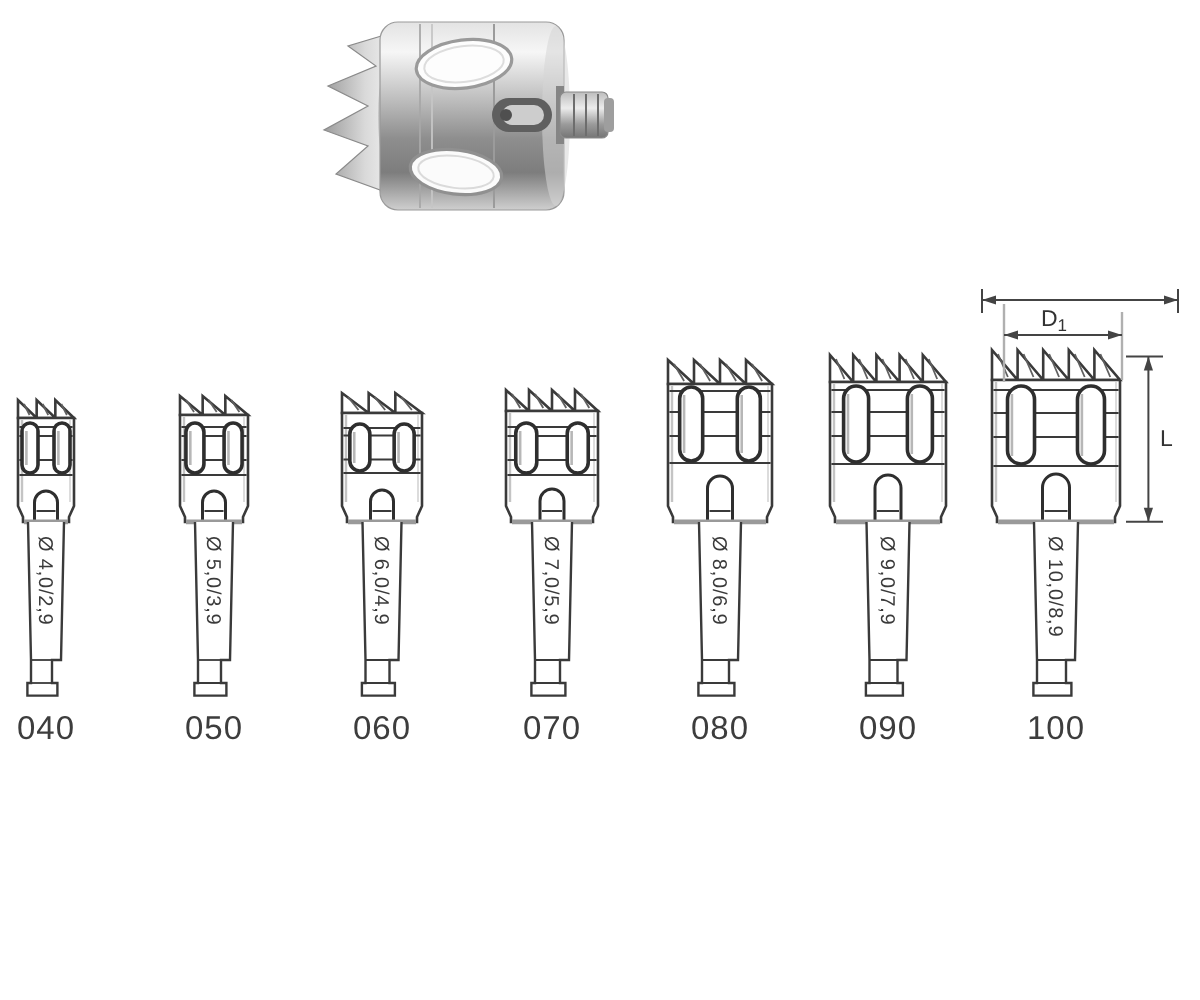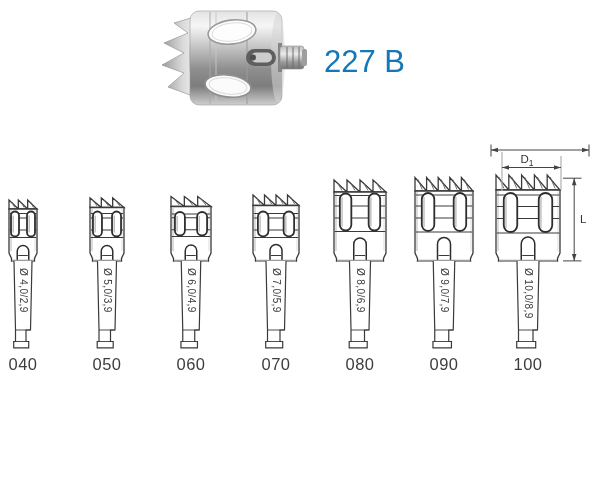--- a/index.html
+++ b/index.html
@@ -57,21 +57,20 @@
     <rect x="101" y="45.5" width="21" height="10" rx="5" fill="#cdcdcd"></rect>
     <circle cx="103" cy="50.5" r="3" fill="#4f4f4f"></circle>
     <rect x="128" y="36" width="4" height="29" fill="#858585"></rect>
     <rect x="130" y="39" width="24" height="23" rx="3" fill="url(#gStub)" stroke="#8a8a8a" stroke-width="0.6"></rect>
     <line x1="137" y1="40" x2="137" y2="61" stroke="#6d6d6d" stroke-width="1"></line>
     <line x1="143" y1="40" x2="143" y2="61" stroke="#6d6d6d" stroke-width="1"></line>
     <line x1="149" y1="40" x2="149" y2="61" stroke="#6d6d6d" stroke-width="1"></line>
     <rect x="152" y="42" width="5" height="17" rx="2" fill="#9e9e9e"></rect>
   </svg>
 
-  <div class="product-code">227 B</div>
 
   <svg id="drawings" class="drawings" width="600" height="500" viewBox="0 0 600 500">
       <g>
         <path d="M 9 209 L 9 200 L 18.333333333333336 209 L 18.333333333333336 200 L 27.666666666666668 209 L 27.666666666666668 200 L 37 209 Z" fill="#fff" stroke="#3a3a3a" stroke-width="1.3" stroke-linejoin="miter"></path>
         <line x1="12" y1="202" x2="14.786666666666667" y2="207.5" stroke="#5f5f5f" stroke-width="0.9"></line>
         <line x1="21.333333333333336" y1="202" x2="24.120000000000005" y2="207.5" stroke="#5f5f5f" stroke-width="0.9"></line>
         <line x1="30.666666666666668" y1="202" x2="33.45333333333333" y2="207.5" stroke="#5f5f5f" stroke-width="0.9"></line>
         <path d="M 9 209 L 9 253 L 11.5 258.5 L 11.5 261 L 34.5 261 L 34.5 258.5 L 37 253 L 37 209 Z" fill="#fff" stroke="#3a3a3a" stroke-width="1.3"></path>
         <line x1="11" y1="210" x2="11" y2="251" stroke="#c4c4c4" stroke-width="1.2"></line>
         <line x1="35" y1="210" x2="35" y2="251" stroke="#dcdcdc" stroke-width="1"></line>

